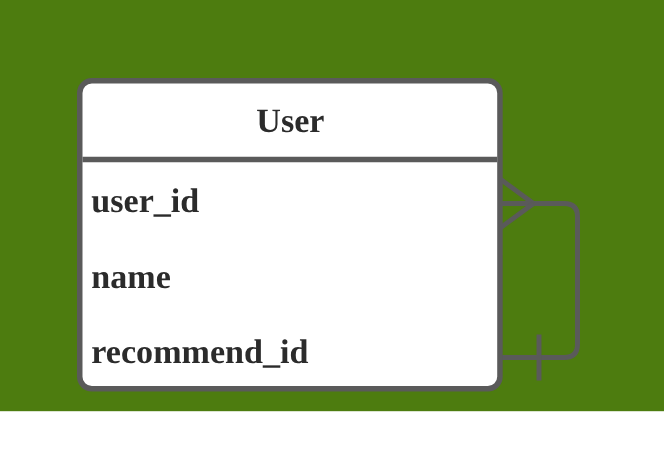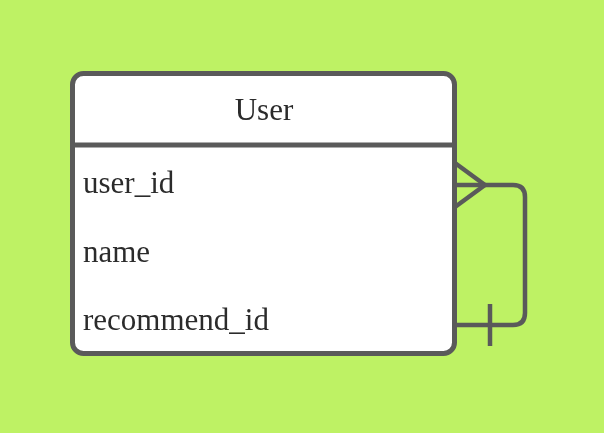--- a/index.html
+++ b/index.html
@@ -7,23 +7,24 @@
     margin: 0;
     padding: 0;
     background: #ffffff;
   }
   body {
     font-family: "Liberation Serif", "DejaVu Serif", serif;
   }
   #canvas {
     position: relative;
     width: 604px;
-    height: 433px;
-    background: #bef264;
+    height: 374px;
+    background: #4d7c0f;
     overflow: hidden;
+    font-weight: bold;
   }
   #diagram-svg {
     position: absolute;
     left: 0;
     top: 0;
     width: 604px;
     height: 433px;
   }
   .entity-box-shape {
     fill: #ffffff;

